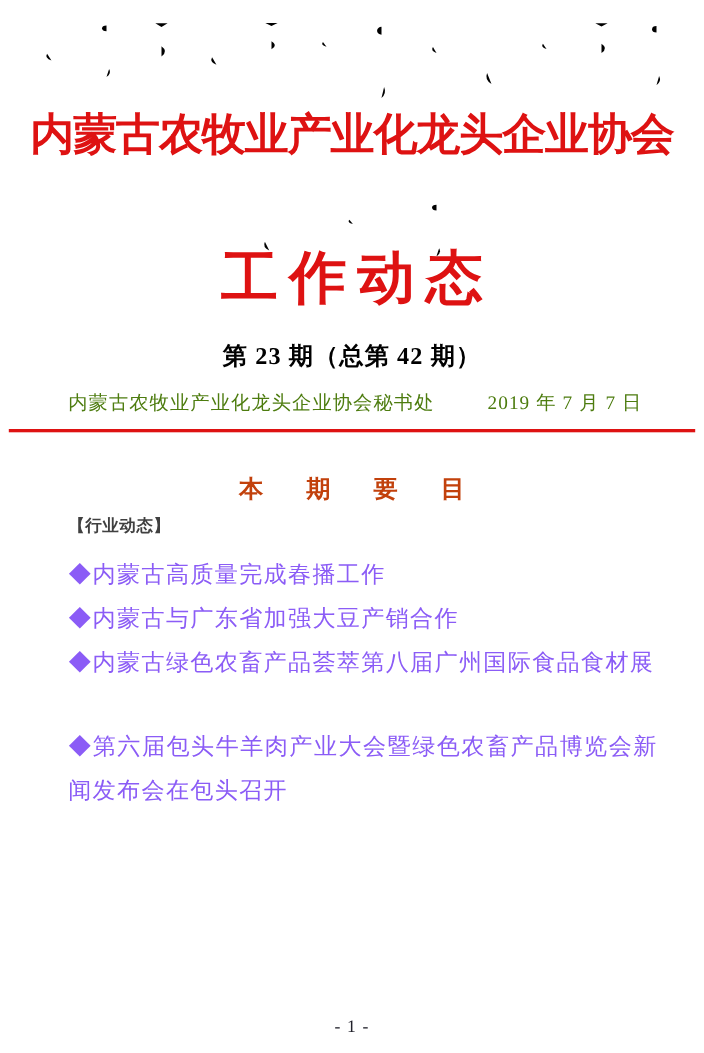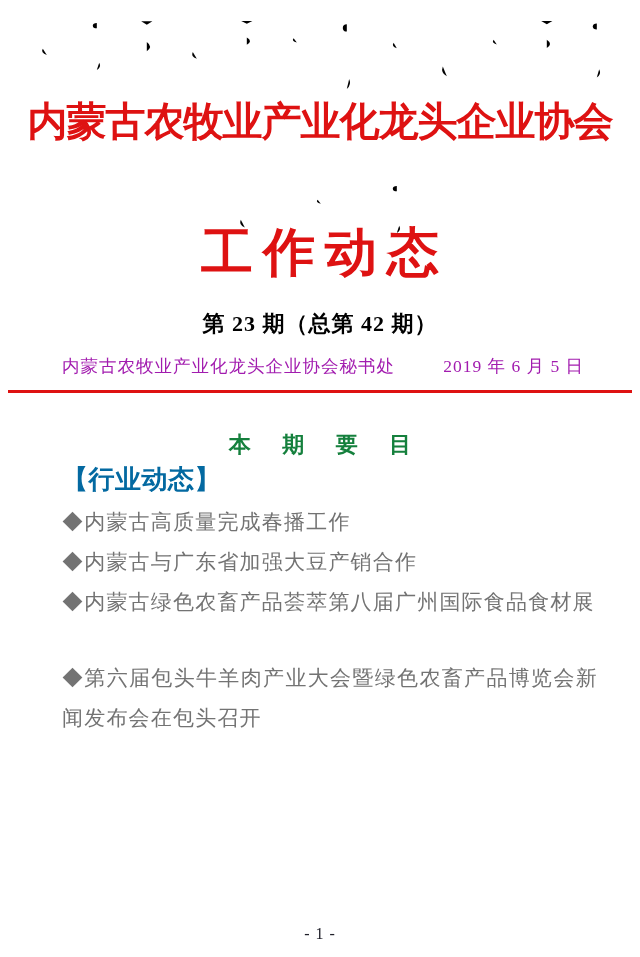--- a/index.html
+++ b/index.html
@@ -35,47 +35,47 @@
     color:var(--red);letter-spacing:10px;text-indent:10px;white-space:nowrap;
   }
   #issue-line{
     position:absolute;top:309px;left:0;right:0;
     text-align:center;font-size:22px;font-weight:bold;color:#000;
     letter-spacing:1px;
   }
   #pub-row{
     position:absolute;top:354px;left:62px;right:56px;
     display:flex;justify-content:space-between;align-items:baseline;
-    font-size:17.5px;color:#a21caf;letter-spacing:1px;
+    font-size:17.5px;color:#4d7c0f;letter-spacing:1px;
   }
   #divider{
     position:absolute;top:390px;left:8px;right:8px;height:3px;
     background:var(--red);
   }
 
   
   #toc-heading{
     position:absolute;top:430px;left:0;right:0;
     text-align:center;font-size:22px;font-weight:bold;
-    letter-spacing:13px;text-indent:13px;color:#15803d;
-    font-family:Liberation Serif, serif;
+    letter-spacing:13px;text-indent:13px;color:#c2410c;
+    font-family:Liberation Mono, monospace;
   }
   #toc-body{
     position:absolute;top:464px;left:62px;right:42px;
   }
   .sec-title{
     margin:0 0 8px 0;
     font-family:"Liberation Sans", sans-serif;
-    font-weight:bold;font-size:26px;line-height:30px;color:#0369a1;
+    font-weight:bold;font-size:15px;line-height:30px;color:#404040;
     letter-spacing:0.5px;
   }
   .sec-items{margin:0;}
   .toc-item{
     margin:0;font-size:21px;line-height:40px;letter-spacing:1.2px;
-    text-align:justify;text-justify:inter-character;color:#737373;
+    text-align:justify;text-justify:inter-character;color:#8b5cf6;
     font-family:"Liberation Serif", serif;
   }
   .sec + .sec{margin-top:36px;}
 
   
   #page-number{
     position:absolute;top:925px;left:0;right:0;
     text-align:center;font-size:16px;color:#20202a;letter-spacing:1px;
   }
 </style>
@@ -163,21 +163,21 @@
         <use href="#mw3"></use>
       </svg>
   </div>
 
   <div id="bulletin-title">工作动态</div>
 
   <div id="issue-line">第 23 期（总第 42 期）</div>
 
   <div id="pub-row">
     <span>内蒙古农牧业产业化龙头企业协会秘书处</span>
-    <span>2019 年 6 月 5 日</span>
+    <span>2019 年 7 月 7 日</span>
   </div>
 
   <div id="divider"></div>
 
   <div id="toc-heading">本 期 要 目</div>
 
   <div id="toc-body">
     <div class="sec">
       <h3 class="sec-title">【行业动态】</h3>
       <div class="sec-items">

